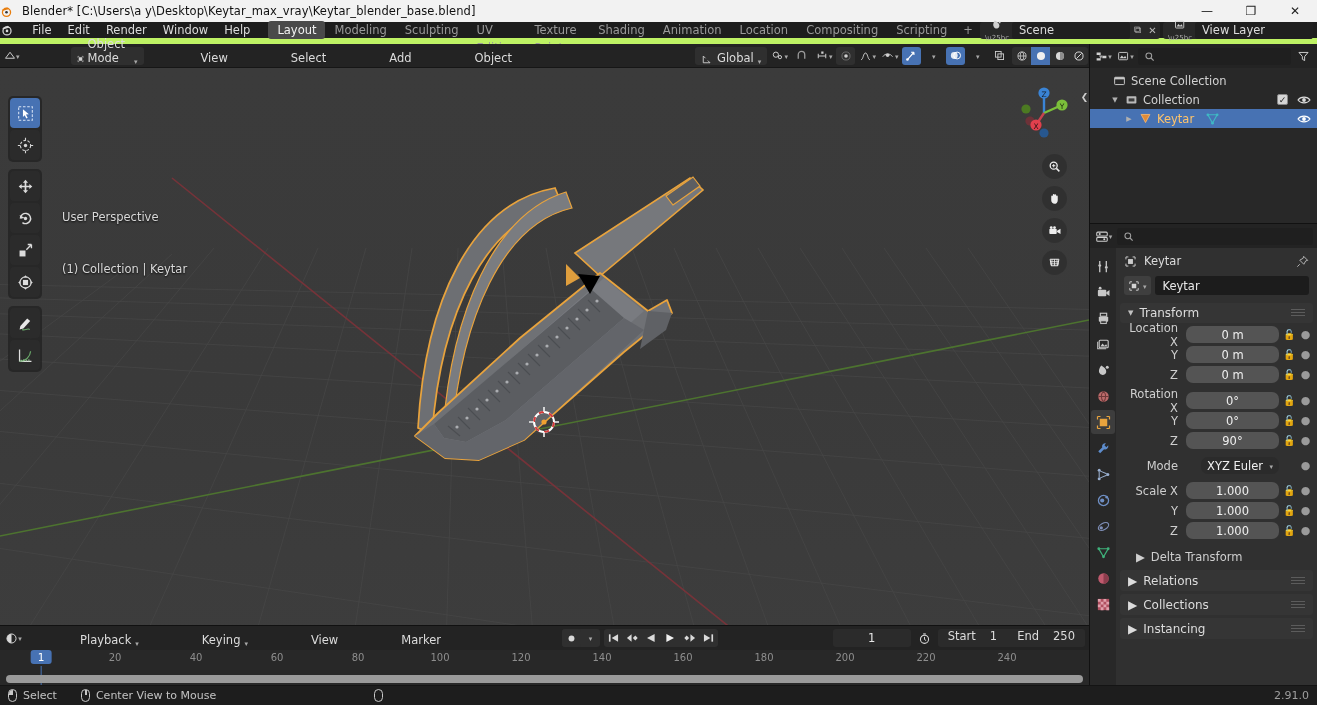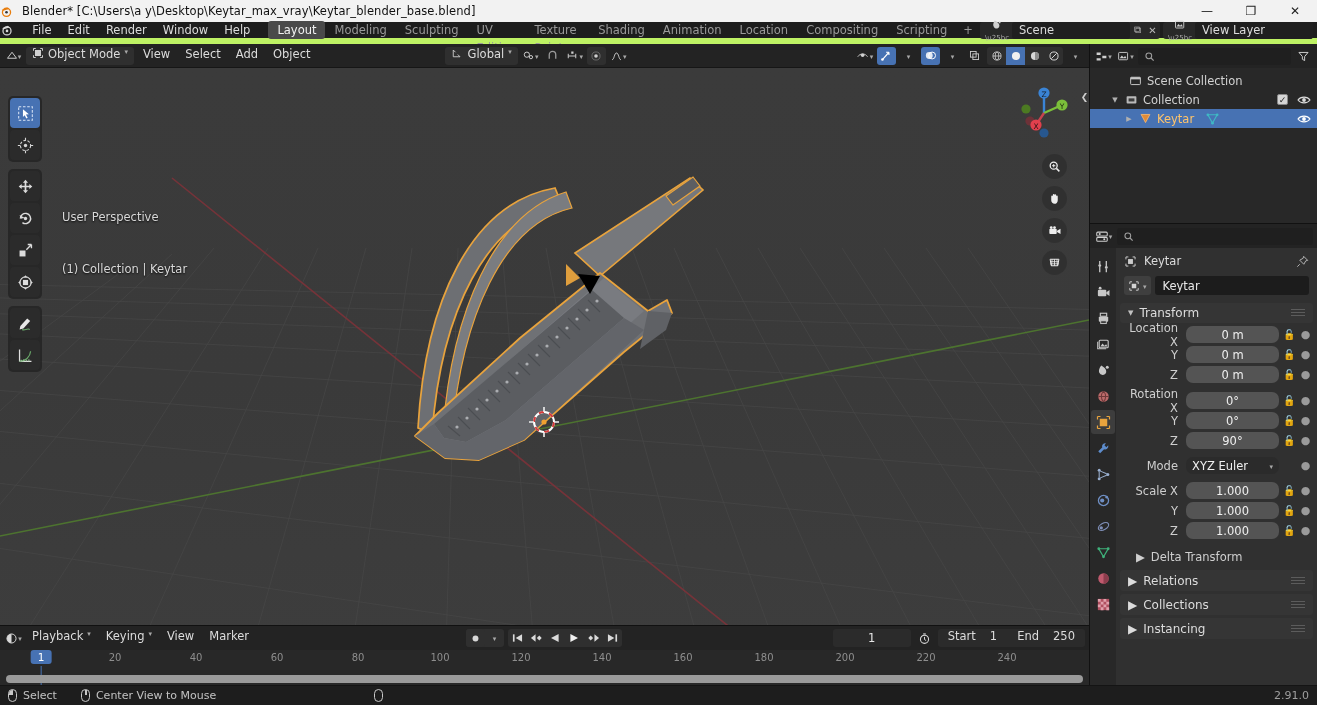--- a/index.html
+++ b/index.html
@@ -32,22 +32,22 @@
   .id-btn { width:15px; text-align:center; color:#b9b9b9; font-size:10px; }
 
   
   .mainrow { flex:1; display:flex; min-height:0; }
   .leftcol { width:1089px; display:flex; flex-direction:column; min-width:0; }
   .rightcol { width:228px; display:flex; flex-direction:column; background:#1d1d1d; border-left:1px solid #111; }
 
   
   .vp-header { height:24px; background:#232323; display:flex; align-items:center; padding:0 4px; gap:3px;
      flex:0 0 24px; border-bottom:1px solid #161616; }
-  .hbtn { height:18px; display:flex; align-items:flex-start; padding:0 6px; border-radius:3px; color:#dcdcdc;
-     background:transparent; font-size:11.5px; gap:4px; }
+  .hbtn { height:18px; display:flex; align-items:flex-end; padding:0 6px; border-radius:3px; color:#dcdcdc;
+     background:transparent; font-size:11.5px; gap:4px;margin-left:48px; }
   .hbtn.boxed { background:#2f2f2f; }
   .caret { font-size:7px; color:#a8a8a8; transform:translateY(1px);}
   .icobtn { width:19px; height:18px; display:flex; align-items:center; justify-content:center;
      border-radius:3px; color:#d0d0d0; font-size:11px; background:#2f2f2f; }
   .icobtn.flat { background:transparent; }
   .icobtn.on { background:#4772b3; color:#fff; }
   .grp { display:flex; align-items:center; background:#2f2f2f; border-radius:3px; overflow:hidden; height:18px;}
   .grp .icobtn { background:transparent; border-radius:0; }
   .grp .icobtn.on { background:#4772b3; }
   .vp-header-right { margin-left:auto; display:flex; align-items:center; gap:3px; }
@@ -100,21 +100,21 @@
   .tl-scroll .bar { position:absolute; left:6px; right:6px; top:1px; height:8px; background:#9a9a9a;
       border-radius:4px; }
 
   
   .outliner { height:180px; flex:0 0 180px; display:flex; flex-direction:column; background:#282828;
       border-bottom:1px solid #111; }
   .ol-header { height:24px; background:#232323; display:flex; align-items:center; padding:0 4px; gap:3px; }
   .ol-search { flex:1; background:#1f1f1f; border-radius:3px; height:17px; display:flex; align-items:center;
       padding:0 6px; color:#8a8a8a; gap:5px; }
   .ol-body { flex:1; padding-top:3px; overflow:hidden; }
-  .ol-row { height:19px; display:flex; align-items:center; padding-left:24px; gap:5px; color:#d2d2d2;
+  .ol-row { height:19px; display:flex; align-items:center; padding-left:8px; gap:5px; color:#d2d2d2;
       font-size:11.5px; position:relative; }
   .ol-row.selected { background:#4772b3; color:#fff; }
   .ol-row.selected .ol-label { color:#ffc46b; }
   .ol-tri { width:10px; font-size:7px; color:#b0b0b0; text-align:center; }
   .ol-right { position:absolute; right:6px; display:flex; align-items:center; gap:9px; }
   .chk { width:11px; height:11px; border:1px solid #888; border-radius:2px; background:#d5d5d5;
       display:flex; align-items:center; justify-content:center; color:#1d1d1d; font-size:9px; }
 
   
   .props { flex:1; display:flex; flex-direction:column; min-height:0; background:#303030; }
@@ -135,21 +135,21 @@
       padding:0 4px; gap:3px; color:#d8d8d8;}
   .panel-head { height:20px; display:flex; align-items:center; gap:6px; padding:0 8px; color:#dcdcdc;
       font-size:12px; background:#353535; border-radius:3px; margin:2px 4px; position:relative;}
   .panel-head .tri { font-size:7px; color:#c2c2c2; }
   .drag-dots { position:absolute; right:8px; width:14px; height:8px;
       background-image:repeating-linear-gradient(to bottom,#5c5c5c 0 1px,transparent 1px 3px); }
   .prow { height:19px; display:flex; align-items:center; gap:4px; padding:0 6px 0 8px; margin-bottom:1px;}
   .plabel { width:58px; text-align:right; color:#cfcfcf; font-size:11.5px; padding-right:4px;}
   .pval { flex:1; background:#545454; border-radius:7px; height:17px; display:flex; align-items:center;
       justify-content:center; color:#efefef; font-size:11.5px; }
-  .pval.dropdown { background:#2b2b2b; justify-content:space-between; padding:0 6px; }
+  .pval.dropdown { background:#2b2b2b; justify-content:space-between; padding:0 6px;margin-left:15px; }
   .plock { width:13px; text-align:center; color:#b6b6b6; font-size:10px; }
   .pdot { width:11px; text-align:center; color:#9a9a9a; font-size:11px; }
   .subpanel { height:20px; display:flex; align-items:center; gap:6px; padding:0 8px 0 20px; color:#cfcfcf; }
   .sec-head { height:21px; display:flex; align-items:center; gap:6px; padding:0 8px; color:#dcdcdc;
       background:#353535; border-radius:3px; margin:3px 4px; position:relative; font-size:12px;}
 
   
   .statusbar { height:20px; flex:0 0 20px; background:#1d1d1d; display:flex; align-items:center;
       padding:0 8px; gap:0px; border-top:1px solid #141414; color:#c2c2c2; font-size:11px; }
   .sb-item { display:flex; align-items:center; gap:6px; }

